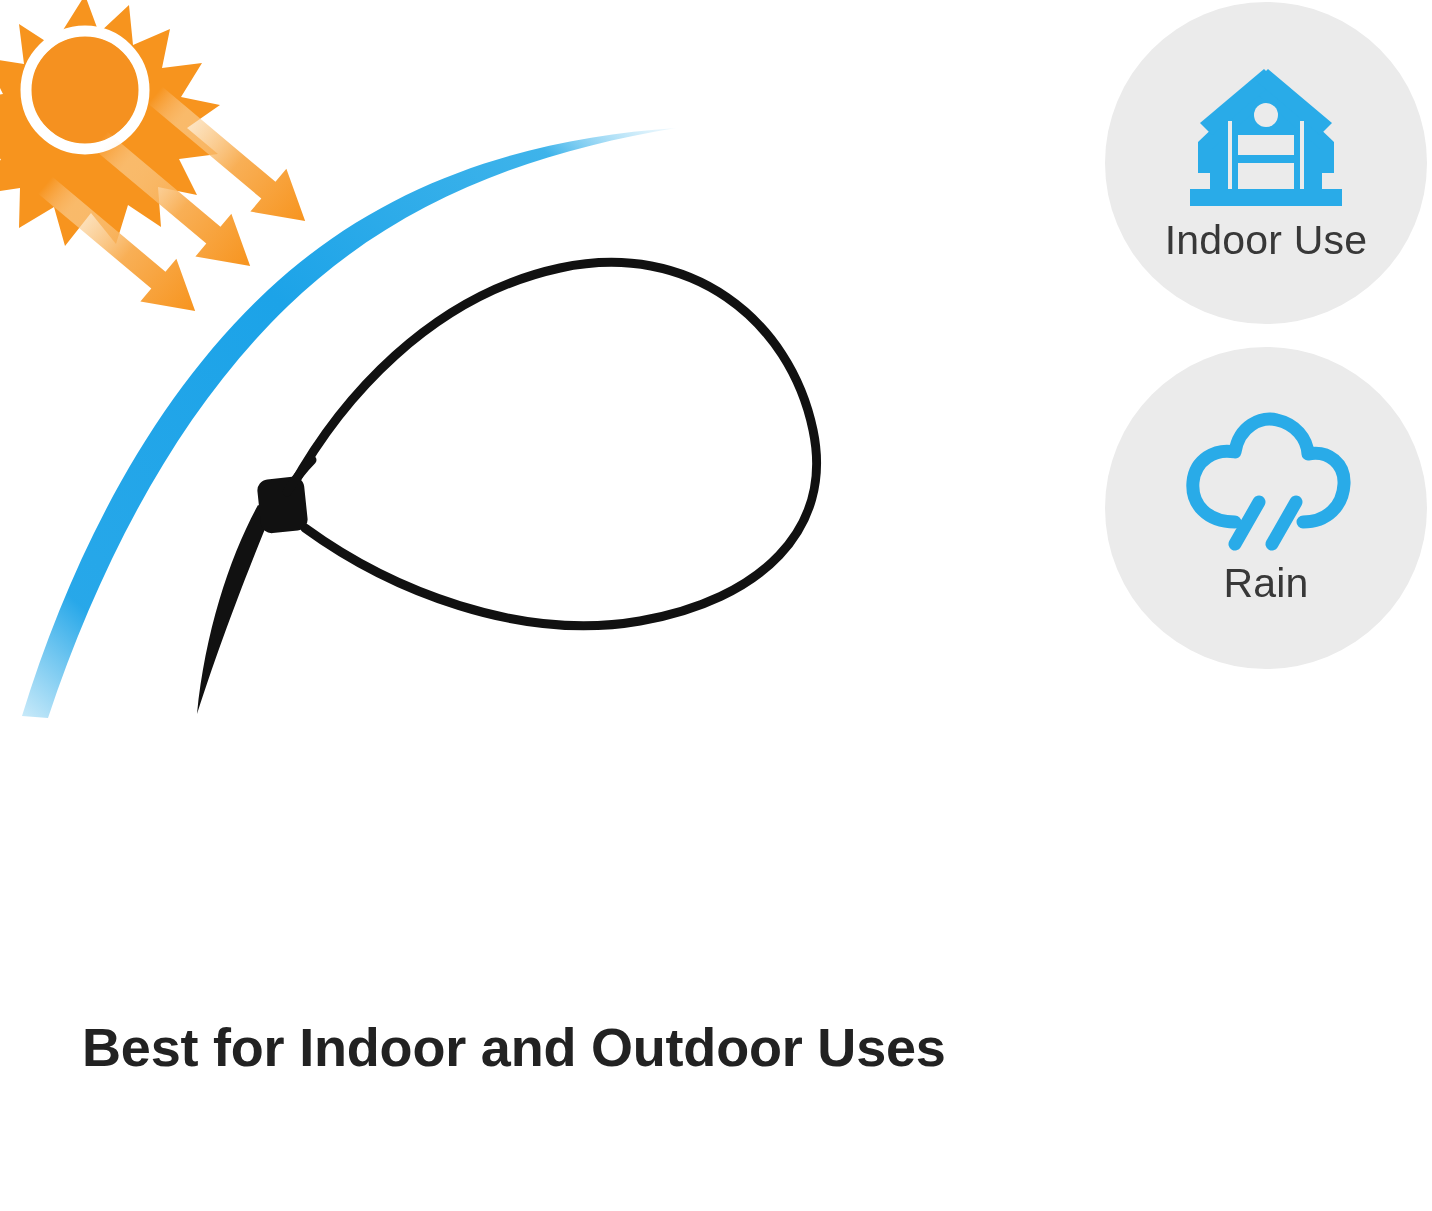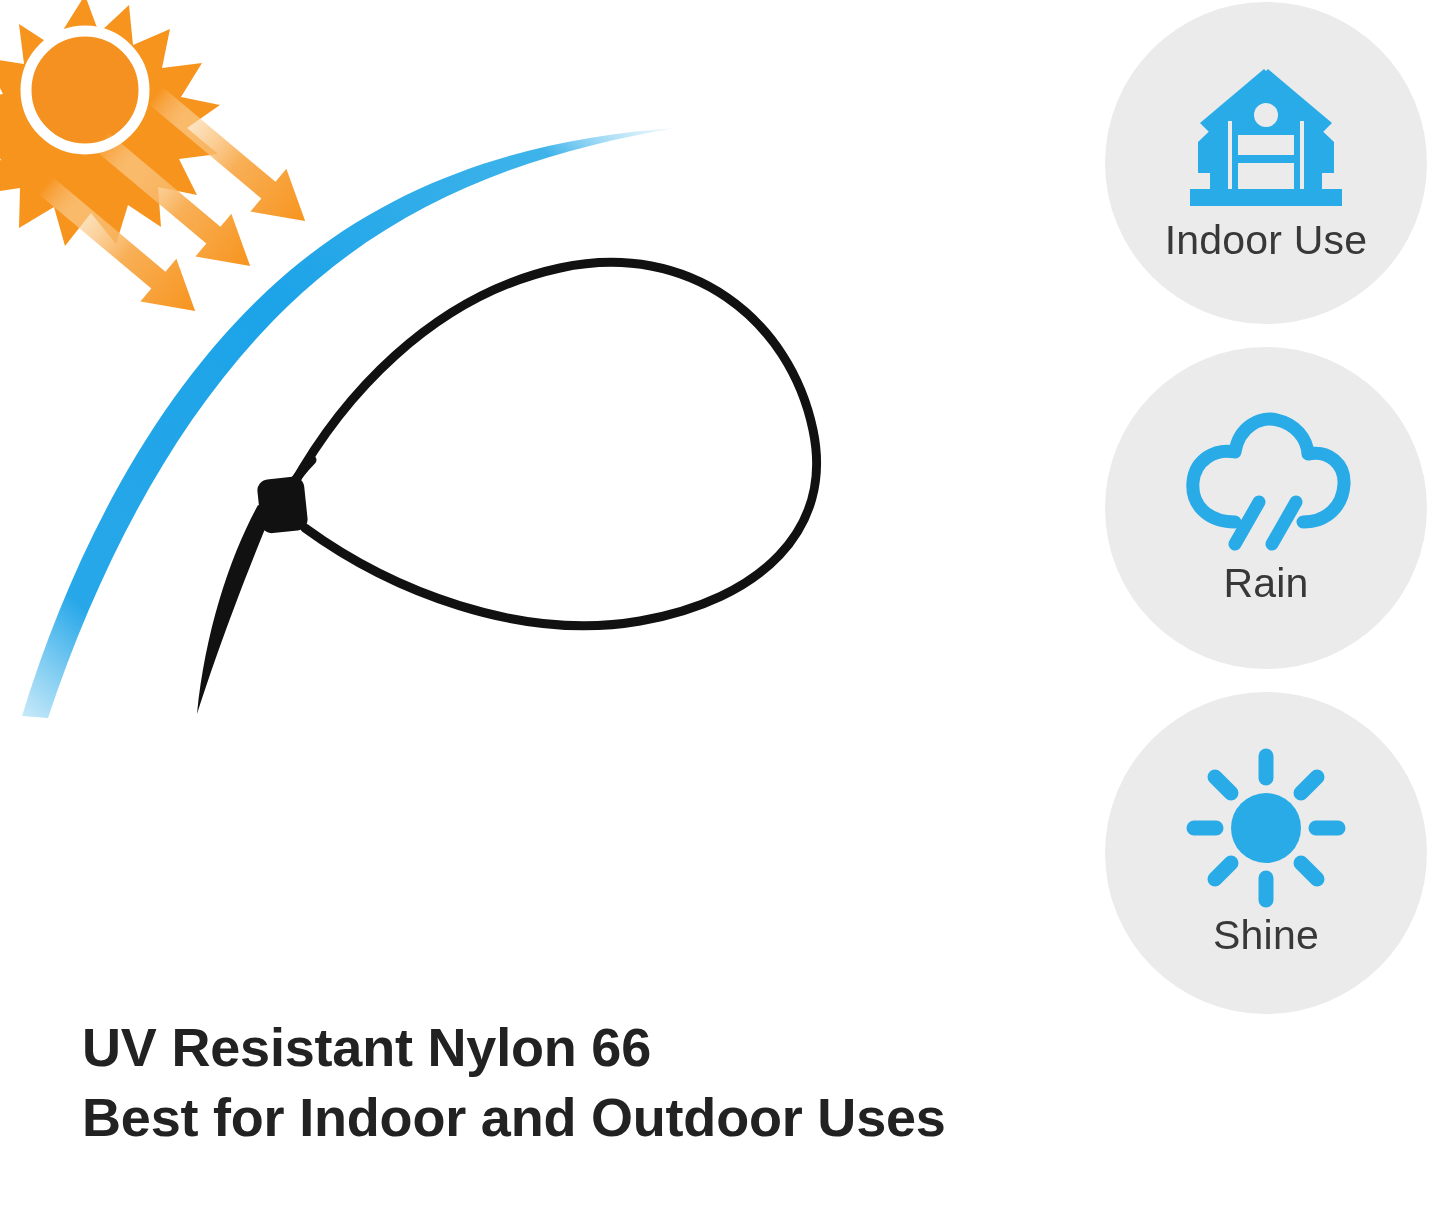--- a/index.html
+++ b/index.html
@@ -221,41 +221,20 @@
 
             <line x1="82" y1="92" x2="58" y2="134"></line>
 
             <line x1="119" y1="92" x2="95" y2="134"></line>
           </g>
         </svg>
       </span>
       <span class="badge-label">Rain</span>
     </div>
 
-    <div class="badge badge-2">
-      <span class="badge-icon">
-        <svg width="160" height="160" viewBox="0 0 160 160" xmlns="http://www.w3.org/2000/svg">
-
-          <circle cx="80" cy="80" r="35" fill="#29abe8"></circle>
-
-          <g stroke="#29abe8" stroke-width="15" stroke-linecap="round">
-            <line x1="80" y1="8" x2="80" y2="30"></line>
-            <line x1="80" y1="130" x2="80" y2="152"></line>
-            <line x1="8" y1="80" x2="30" y2="80"></line>
-            <line x1="130" y1="80" x2="152" y2="80"></line>
-            <line x1="29" y1="29" x2="45" y2="45"></line>
-            <line x1="115" y1="115" x2="131" y2="131"></line>
-            <line x1="131" y1="29" x2="115" y2="45"></line>
-            <line x1="45" y1="115" x2="29" y2="131"></line>
-          </g>
-        </svg>
-      </span>
-      <span class="badge-label">Shine</span>
-    </div>
 
   </div>
 
   <div id="headline">
-    <div class="headline-line">UV Resistant Nylon 66</div>
     <div class="headline-line">Best for Indoor and Outdoor Uses</div>
   </div>
 
 </div>
 
 </body></html>

